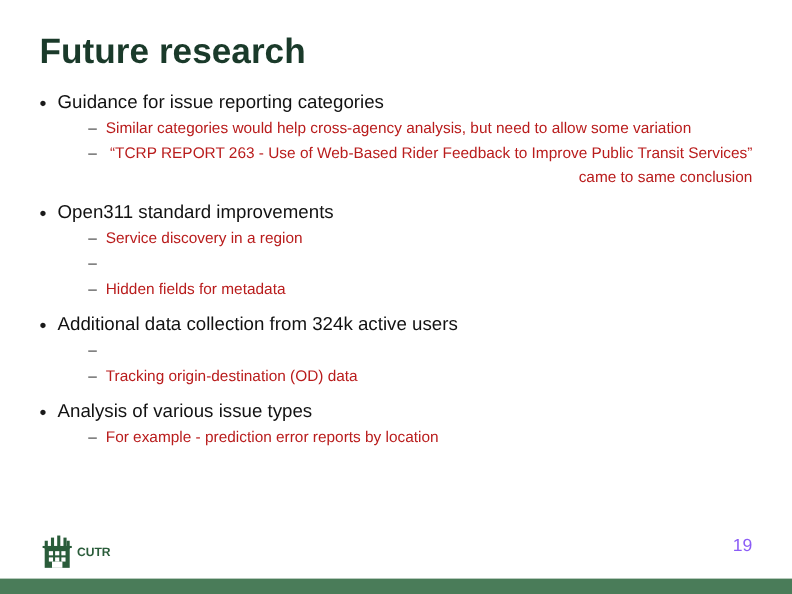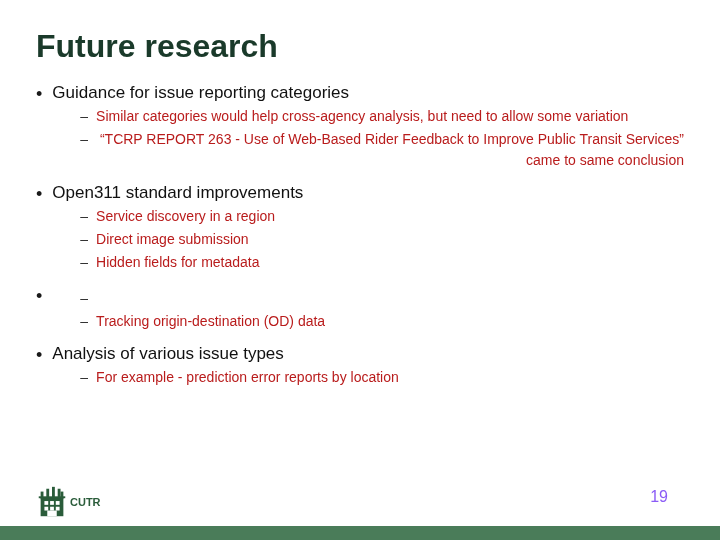--- a/index.html
+++ b/index.html
@@ -102,21 +102,21 @@
     }
 
     .footer-area {
       height: 48px;
       display: flex;
       align-items: center;
       padding: 0 36px;
       position: absolute;
       bottom: 14px;
       left: 0;
-      right: 16px;
+      right: 0;
     }
 
     .logo-area {
       display: flex;
       align-items: center;
     }
 
     .logo-icon {
       width: 32px;
       height: 36px;
@@ -168,33 +168,33 @@
         <span class="bullet-dot">•</span>
         <div>
           <span class="bullet-text large-bullet">Open311 standard improvements</span>
           <ul class="sub-list">
             <li class="sub-item">
               <span class="sub-dash">–</span>
               <span class="sub-text">Service discovery in a region</span>
             </li>
             <li class="sub-item">
               <span class="sub-dash">–</span>
-              <span class="sub-text">Direct image submission</span>
             </li>
             <li class="sub-item">
               <span class="sub-dash">–</span>
               <span class="sub-text">Hidden fields for metadata</span>
             </li>
           </ul>
         </div>
       </li>
 
       <li class="bullet-main">
         <span class="bullet-dot">•</span>
         <div>
+          <span class="bullet-text large-bullet">Additional data collection from 324k active users</span>
           <ul class="sub-list">
             <li class="sub-item">
               <span class="sub-dash">–</span>
             </li>
             <li class="sub-item">
               <span class="sub-dash">–</span>
               <span class="sub-text">Tracking origin-destination (OD) data</span>
             </li>
           </ul>
         </div>

